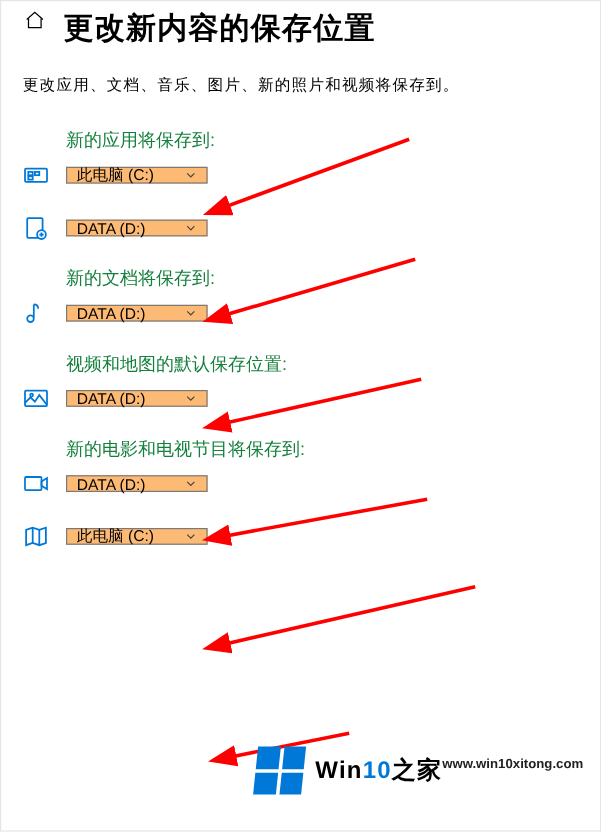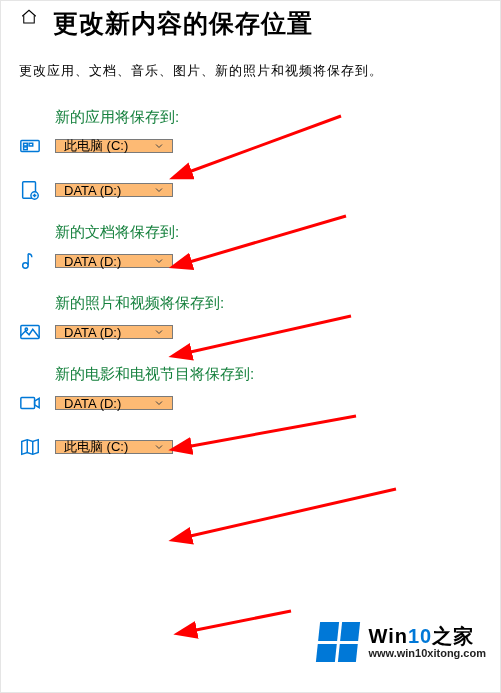--- a/index.html
+++ b/index.html
@@ -107,21 +107,21 @@
   .wm-logo {
     width: 40px;
     height: 40px;
     display: grid;
     grid-template-columns: 1fr 1fr;
     grid-template-rows: 1fr 1fr;
     gap: 3px;
     transform: skewX(-6deg);
   }
   .wm-logo div { background:#0078d7; }
-  .wm-text { display:flex; flex-direction:column; line-height:1.1; }
+  .wm-text { display:flex; flex-direction:row; line-height:1.1; }
   .wm-main { font-size:20px; font-weight:700; letter-spacing:1px; }
   .wm-main .blue { color:#0078d7; }
   .wm-sub { font-size:11px; color:#222;font-weight:bold; }
 </style>
 </head>
 <body>
 
 <div class="header">
   <span class="home-icon">
     <svg viewBox="0 0 24 24" width="18" height="18" stroke="#000" fill="none" stroke-width="1.4">
@@ -193,21 +193,21 @@
         <span class="chev">
           <svg viewBox="0 0 24 24" width="12" height="12" stroke="#444" fill="none" stroke-width="2">
               <path d="M6 9l6 6 6-6"></path>
             </svg>
         </span>
       </div>
     </div>
   </div>
 
   <div class="setting-block">
-    <div class="setting-label">新的照片和视频将保存到:</div>
+    <div class="setting-label">视频和地图的默认保存位置:</div>
     <div class="setting-row">
       <span class="row-icon">
         <svg viewBox="0 0 24 24" width="22" height="22" stroke="#0078d7" fill="none" stroke-width="1.6">
           <rect x="2" y="5" width="20" height="14" rx="1"></rect>
           <path d="M2 16l5-5 4 4 4-6 7 9"></path>
           <circle cx="8" cy="9" r="1.3"></circle>
         </svg>
       </span>
       <div class="select-box">
         <span>DATA (D:)</span>

